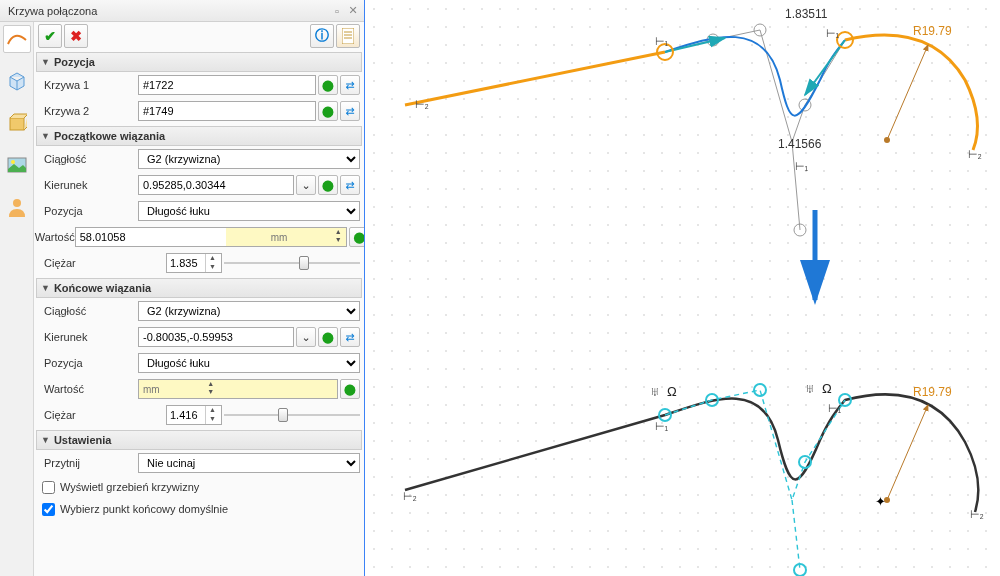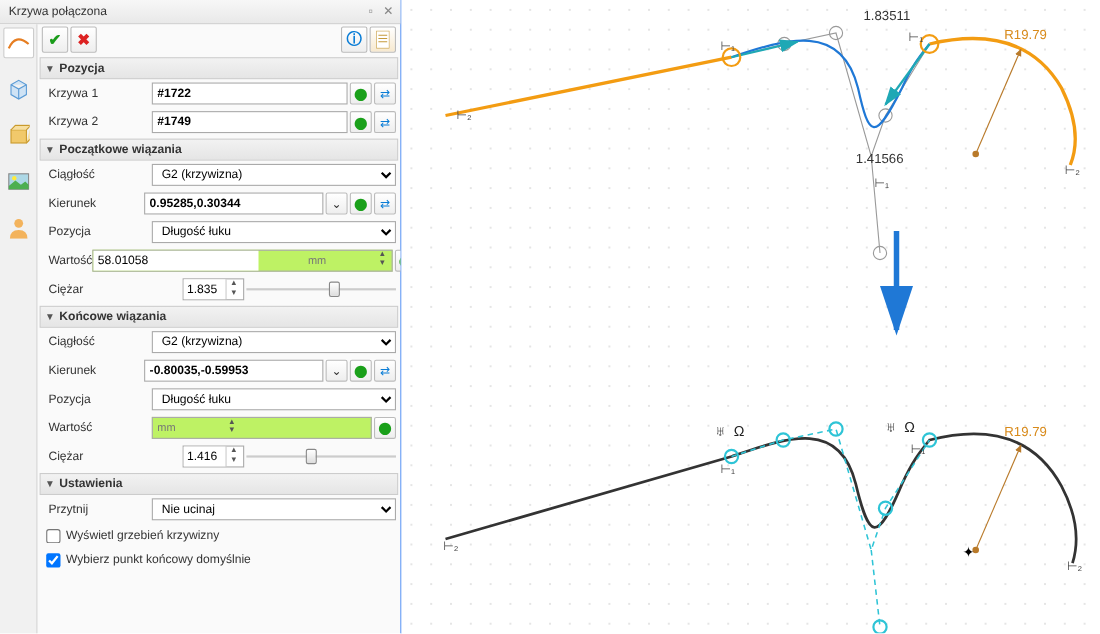--- a/index.html
+++ b/index.html
@@ -22,31 +22,31 @@
   .btn.ok { color: #1a9c1a; font-weight: bold; }
   .btn.cancel { color: #d22; font-weight: bold; }
   .btn.info { color: #0a7dd6; font-weight: bold; }
   .btn.page { background: linear-gradient(#fff,#f7e9cf); }
   .toolbar .spacer { flex: 1; }
 
   .section { margin-top: 2px; }
   .sec-head { background: linear-gradient(#f2f2f2,#e5e5e5); border: 1px solid #ccc; height: 20px; display: flex; align-items: center; padding: 0 4px; font-weight: bold; }
   .sec-head .tri { margin-right: 4px; font-size: 9px; color: #555; }
 
-  .row { display: flex; align-items: center; height: 26px; padding: 0 2px; }
+  .row { display: flex; align-items: center; height: 26px; padding: 0 2px; justify-content: center; }
   .row label { width: 100px; padding-left: 6px; }
   .row .ctrl { flex: 1; display: flex; align-items: center; gap: 2px; }
   input.txt, select.txt { height: 20px; border: 1px solid #aaa; padding: 0 4px; background: #fff; font-size: 11px; }
-  input.txt { flex: 1; min-width: 0; font-weight: bold; }
+  input.txt { flex: 1; min-width: 0; }
   select.txt { flex: 1; min-width: 0; }
   .minibtn { width: 20px; height: 20px; border: 1px solid #bbb; background: linear-gradient(#fff,#eee); display: flex; align-items: center; justify-content: center; font-size: 11px; border-radius: 2px; }
   .pick { color: #1aa01a; }
   .swap { color: #0a7dd6; }
 
-  .unit { display: flex; align-items: center; border: 1px solid #aaa; height: 20px; background: #bef264; padding-right: 2px; gap: 41px; }
+  .unit { display: flex; align-items: center; border: 1px solid #aaa; height: 20px; background: #fef9c3; padding-right: 2px; gap: 41px; }
   .unit input { border: none; flex: 1; height: 18px; padding: 0 4px; font-size: 11px; min-width: 0; }
   .unit .u { color: #777; padding: 0 4px; font-size: 10px; }
   .unit .spin { width: 12px; display: flex; flex-direction: column; }
   .unit .spin div { height: 8px; font-size: 7px; line-height: 6px; text-align: center; color: #555; }
 
   .sliderwrap { flex: 1; display: flex; align-items: center; gap: 4px; margin-left: 28px; }
   .sliderwrap .spinbox { width: 56px; display: flex; border: 1px solid #aaa; height: 20px; background: #fff; }
   .sliderwrap .spinbox input { border: none; width: 38px; padding: 0 3px; font-size: 11px; }
   .sliderwrap .spinbox .spin { width: 14px; display: flex; flex-direction: column; border-left: 1px solid #ccc; }
   .sliderwrap .spinbox .spin div { height: 9px; font-size: 7px; line-height: 7px; text-align: center; color: #555; }

